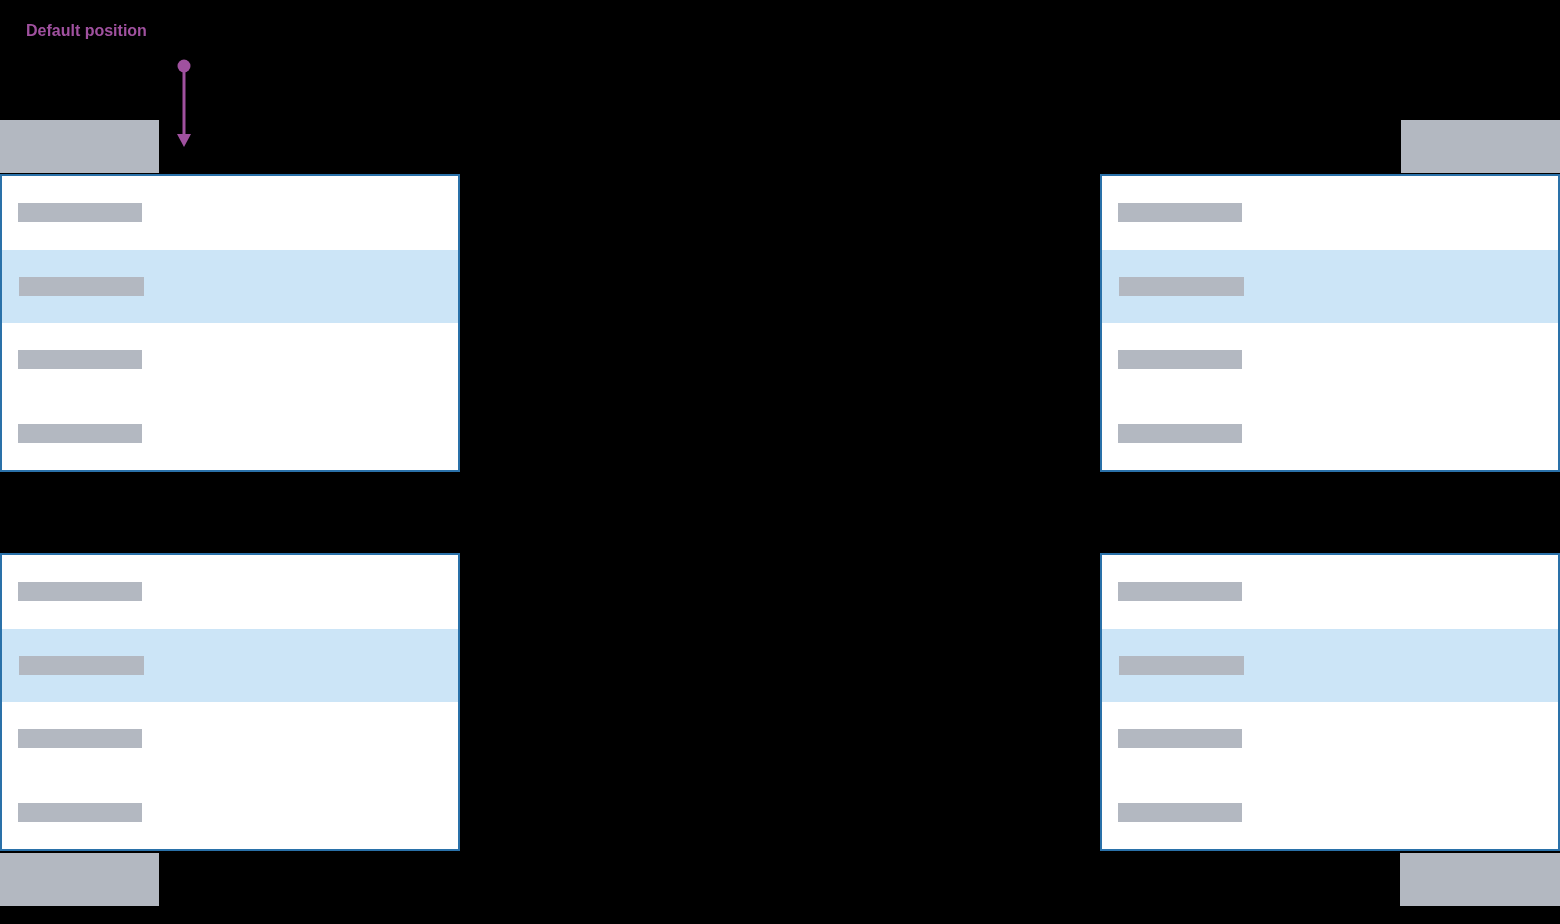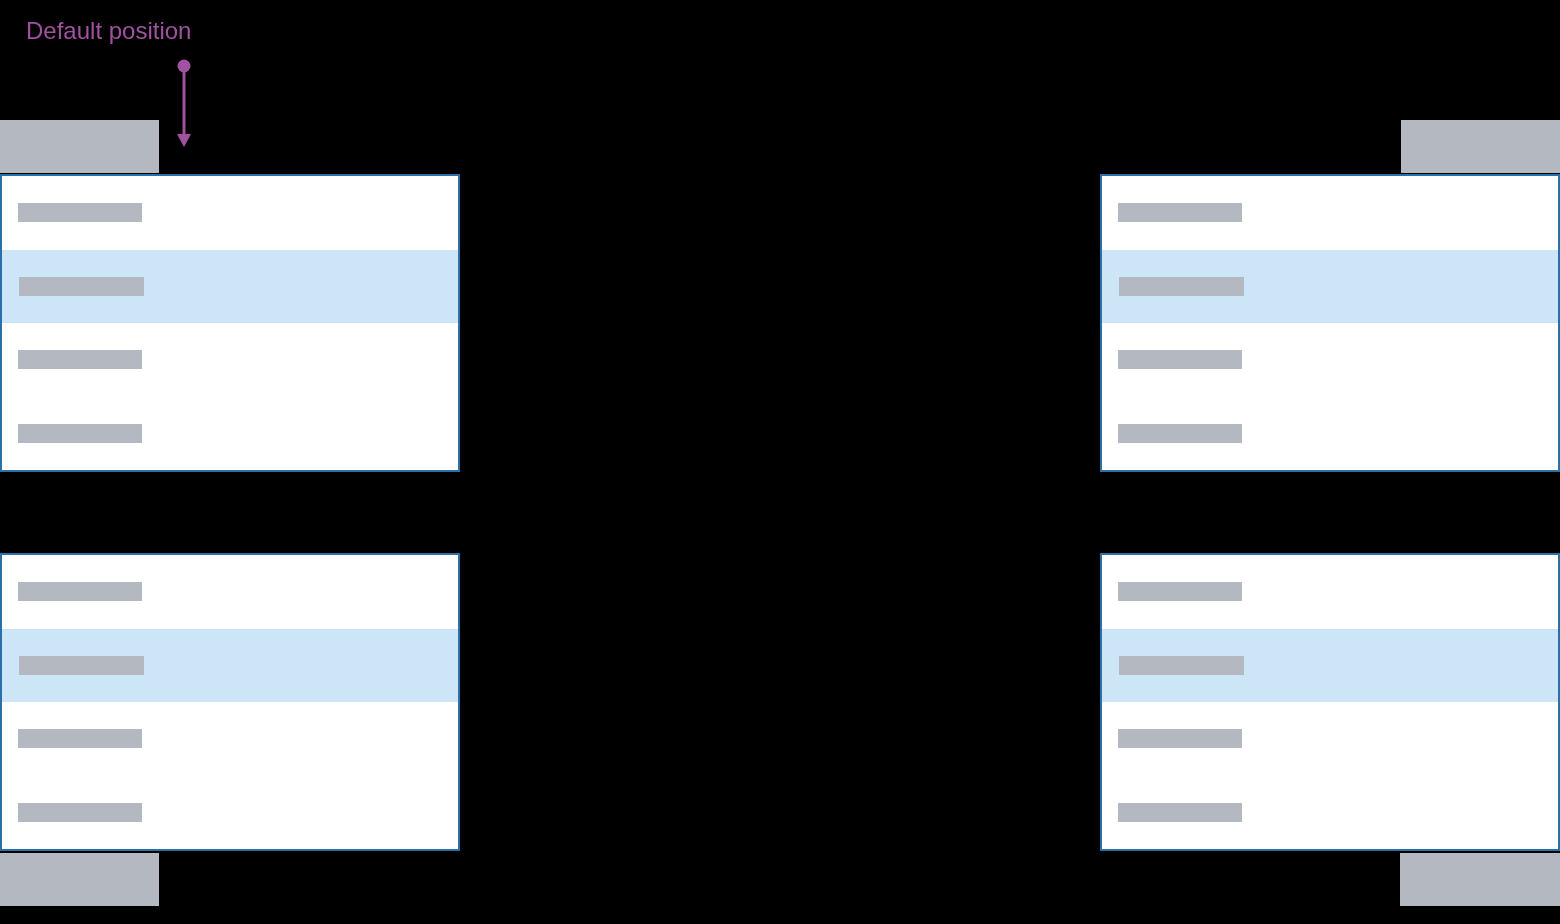--- a/index.html
+++ b/index.html
@@ -13,23 +13,23 @@
     height: 924px;
     background: var(--background, #000);
     overflow: hidden;
     font-family: "Liberation Sans", sans-serif;
   }
   .annotation-label {
     position: absolute;
     left: 26px;
     top: 16px;
     color: var(--annotation-purple, #a0519f);
-    font-size: 24px;
+    font-size: 16px;
     line-height: 30px;
-    font-weight: 400;
+    font-weight: 700;
     white-space: nowrap;
   }
   .arrow-svg {
     position: absolute;
     left: 170px;
     top: 54px;
     width: 28px;
     height: 96px;
     color: var(--annotation-purple, #a0519f);
   }

